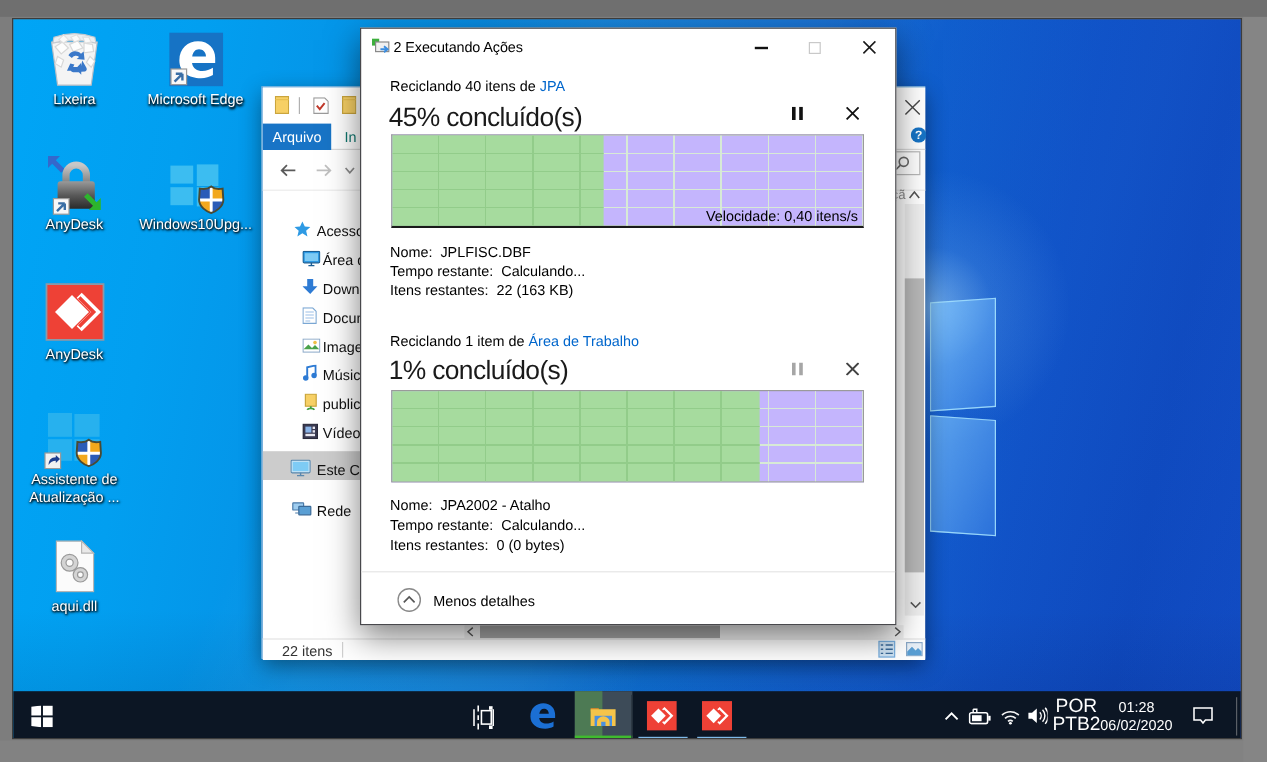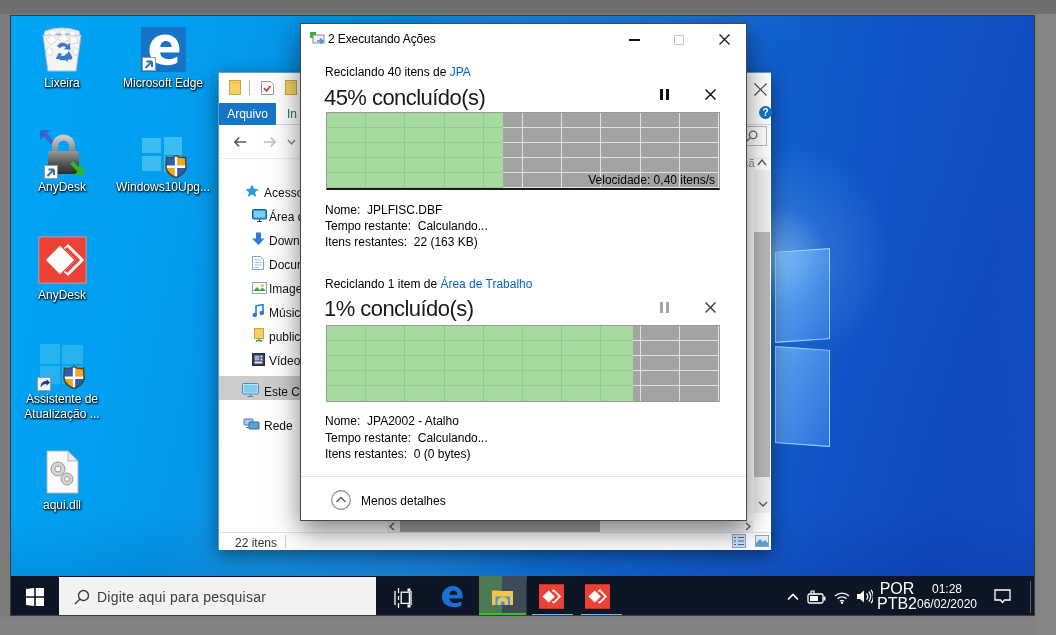--- a/index.html
+++ b/index.html
@@ -33,21 +33,21 @@
   .sidebar { position:absolute; left:0; top:104px; width:92px; }
   .sideitem { position:absolute; left:0; width:100%; height:24px; line-height:24px; white-space:nowrap; font-size:12px; color:#111; }
   .sel { background:#cccccc; }
   .statusbar { position:absolute; left:0; top:459px; width:100%; height:18px; background:#fff; border-top:1px solid #e3e3e3; color:#333; }
   .hscroll { position:absolute; left:168px; top:448px; width:366px; height:11px; background:#f0f0f0; }
 
   
   .dialog { position:absolute; left:289px; top:7px; width:447px; height:498px; background:#fff;
      border:1px solid #48484c; box-shadow:0 10px 26px rgba(0,0,0,.5); font-size:12px; color:#000; }
   .dtitle { position:absolute; left:0; top:0; width:100%; height:30px; }
-  .chart { position:absolute; left:25px; width:394px; height:78px; border:1px solid #9a9a9a; background:#a3a3a3; }
+  .chart { position:absolute; left:25px; width:394px; height:78px; border:1px solid #9a9a9a; background:#c4b5fd; }
   .link { color:#0066cc; }
   .big { font-size:22px; color:#1a1a1a; letter-spacing:-0.55px; }
 
   
   .taskbar { position:absolute; left:0; top:560px; width:100%; height:41px; background:#0c1624; color:#fff; }
   .tbtn { position:absolute; top:0; height:41px; }
 </style>
 </head>
 <body>
 <div class="botband"></div>
@@ -456,27 +456,20 @@
 
     <svg width="18" height="18" viewBox="0 0 18 18" style="position:absolute;left:15px;top:12px;">
       <g fill="#fff">
           <path d="M0 1 L8.2 0 V8.2 L0 8.2 Z"></path>
           <rect x="9.8" y="0" width="8.2" height="8.2"></rect>
       <path d="M0 9.8 L8.2 9.8 V18 L0 17 Z"></path>
           <rect x="9.8" y="9.8" width="8.2" height="8.2"></rect>
         </g>
     </svg>
 
-    <div style="position:absolute;left:48px;top:1px;width:317px;height:40px;background:#f2f2f2;">
-      <svg width="16" height="16" viewBox="0 0 16 16" style="position:absolute;left:15px;top:12px;">
-        <circle cx="9.5" cy="6.5" r="5" fill="none" stroke="#3b3b3b" stroke-width="1.4"></circle>
-        <path d="M5.8 10.2 L1 15" stroke="#3b3b3b" stroke-width="1.4"></path>
-      </svg>
-      <span style="position:absolute;left:38px;top:12px;font-size:14px;color:#3c3c3c;letter-spacing:0.25px;">Digite aqui para pesquisar</span>
-    </div>
 
     <svg width="18" height="22" viewBox="0 0 18 22" style="position:absolute;left:383px;top:11px;">
       <g stroke="#fff" stroke-width="1.3" fill="none">
         <path d="M1 4 v14"></path>
         <path d="M4.5 1 v5 M4.5 9 v4 M4.5 16 v5"></path>
         <rect x="7.2" y="5.2" width="8.2" height="11.2"></rect>
         <path d="M17 4 v14"></path>
       </g>
       <rect x="13.5" y="1.5" width="3" height="3" fill="#fff"></rect>
       <rect x="13.5" y="17.5" width="3" height="3" fill="#fff"></rect>

